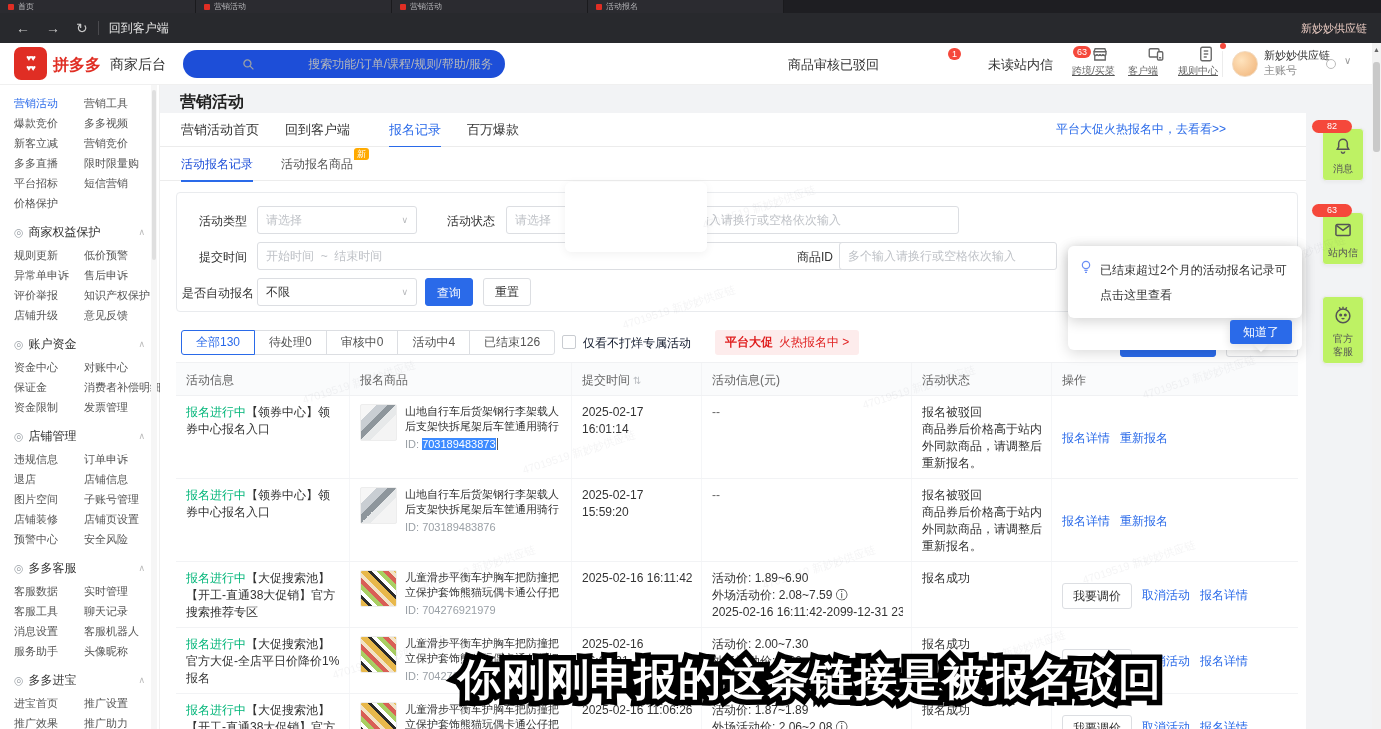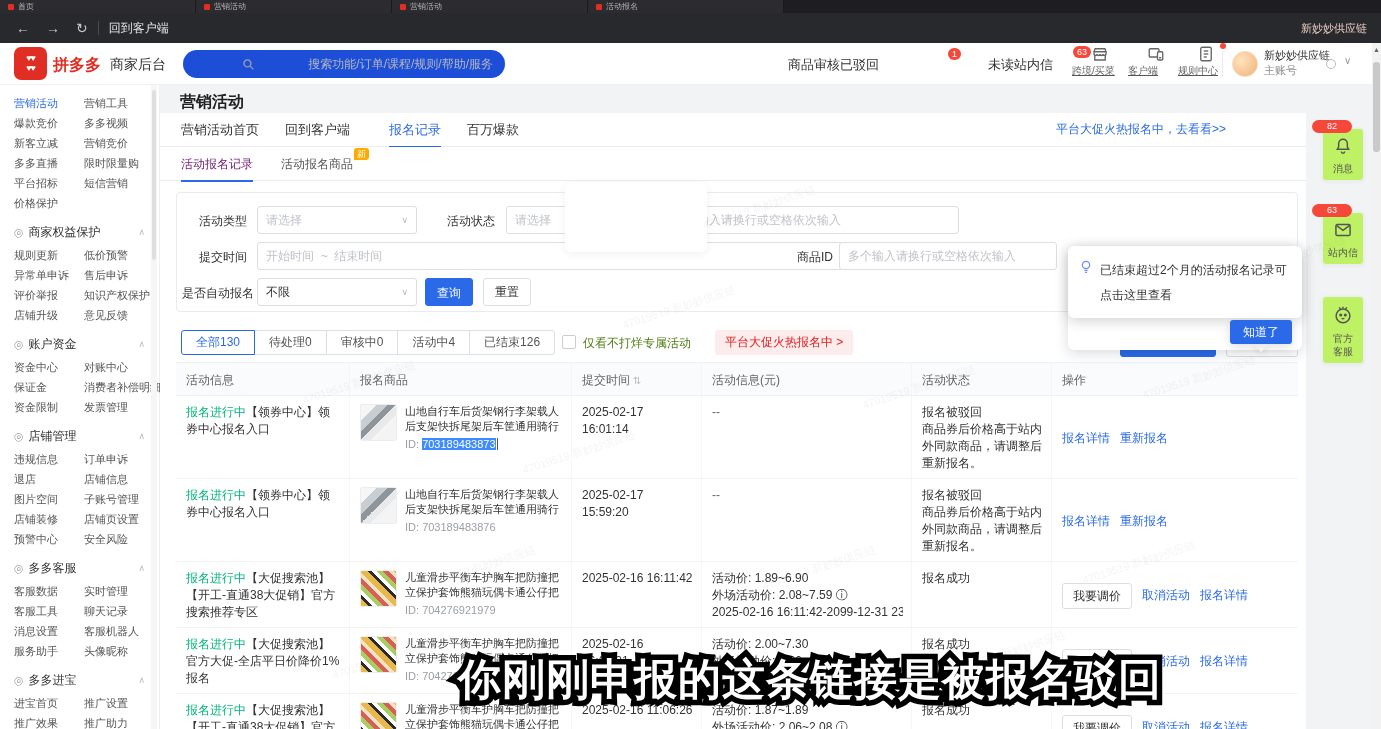--- a/index.html
+++ b/index.html
@@ -51,21 +51,21 @@
   #main-bg { position:absolute; left:160px; top:85px; width:1221px; height:644px; background:#f2f3f5; }
   #page-title { position:absolute; left:180px; top:92px; font-size:16px; font-weight:bold; color:#222; }
   #card { position:absolute; left:160px; top:113px; width:1146px; height:616px; background:#fff; }
   #tabs-row { position:absolute; left:160px; top:113px; width:1146px; height:34px; border-bottom:1px solid #ececec; background:#fff; }
   .ptab { position:absolute; top:8px; font-size:13px; color:#333; cursor:pointer; }
   .ptab.active { color:#2a6ae9; }
   .ptab.active::after { content:""; position:absolute; left:0; right:0; bottom:-9px; height:2px; background:#2a6ae9; }
   #promo-link { position:absolute; right:80px; top:8px; font-size:12px; color:#2a6ae9; cursor:pointer; }
   #subtabs-row { position:absolute; left:160px; top:147px; width:1146px; height:34px; border-bottom:1px solid #ececec; background:#fff; }
   .stab { position:absolute; top:9px; font-size:12px; color:#555; cursor:pointer; }
-  .stab.active { color:#701a75; }
+  .stab.active { color:#1d4ed8; }
   .stab.active::after { content:""; position:absolute; left:0; right:0; bottom:-9px; height:2px; background:#2a6ae9; }
   .newbadge { position:absolute; top:-8px; right:-16px; background:#ffaa00; color:#fff; font-size:9px; line-height:12px; padding:0 3px; border-radius:3px 3px 3px 0; }
 
   
   #filterbox { position:absolute; left:176px; top:192px; width:1122px; height:120px; border:1px solid #e9ebee; border-radius:4px; background:#fff; }
   .flabel { position:absolute; font-size:12px; color:#333; }
   .fselect { position:absolute; height:28px; border:1px solid #dcdee2; border-radius:3px; background:#fff; display:flex; align-items:center; padding:0 8px; font-size:12px; }
   .fselect .val { color:#bfc2c7; }
   .fselect .val.set { color:#333; }
   .fselect .chev { margin-left:auto; color:#b6b8bb; font-size:9px; }
@@ -84,23 +84,23 @@
   #tip-caret { position:absolute; left:1256px; top:340px; width:10px; height:10px; background:#fff; transform:rotate(45deg); box-shadow:2px 2px 6px rgba(0,0,0,0.08); z-index:29; }
   #tip-btnwrap { position:absolute; left:1068px; top:246px; width:234px; height:104px; background:#fff; border-radius:6px; box-shadow:0 3px 14px rgba(0,0,0,0.15); z-index:28; }
 
   
   #chips { position:absolute; left:181px; top:330px; display:flex; }
   .chip { height:25px; line-height:23px; padding:0 14px; font-size:12px; color:#555; border:1px solid #dcdee2; background:#fff; margin-left:-1px; cursor:pointer; }
   .chip:first-child { margin-left:0; border-radius:3px 0 0 3px; }
   .chip:last-child { border-radius:0 3px 3px 0; }
   .chip.active { color:#2a6ae9; border-color:#2a6ae9; position:relative; z-index:2; }
   #cbx { position:absolute; left:562px; top:335px; width:14px; height:14px; border:1px solid #c9ccd1; border-radius:2px; background:#fff; cursor:pointer; }
-  #cbx-label { position:absolute; left:583px; top:335px; font-size:12px; color:#4d7c0f; }
+  #cbx-label { position:absolute; left:583px; top:335px; font-size:12px; color:#0f172a; }
   #hotpill { position:absolute; left:715px; top:330px; height:25px; line-height:25px; background:#fdecec; border-radius:3px; padding:0 10px; font-size:12px; color:#e02020; cursor:pointer; }
-  #hotpill b { font-weight:normal; }
+  #hotpill b { font-weight:bold; margin-right:6px; }
   #flow-btn { position:absolute; left:1120px; top:328px; width:96px; height:29px; line-height:29px; }
   #arch-btn { position:absolute; left:1226px; top:328px; width:72px; height:29px; line-height:27px; padding:0; font-size:11px; }
 
   
   #table { position:absolute; left:176px; top:362px; width:1122px; }
   .thead, .trow { display:grid; grid-template-columns:174px 222px 130px 210px 140px 246px; }
   .thead { background:#fafbfc; border-top:1px solid #f0f1f3; border-bottom:1px solid #f0f1f3; height:34px; }
   .th { font-size:12px; color:#666; line-height:34px; padding-left:10px; border-right:1px solid #f3f4f6; overflow:hidden; white-space:nowrap; }
   .th:last-child { border-right:none; }
   .th .sort { color:#b9bcc1; font-size:10px; margin-left:3px; }

